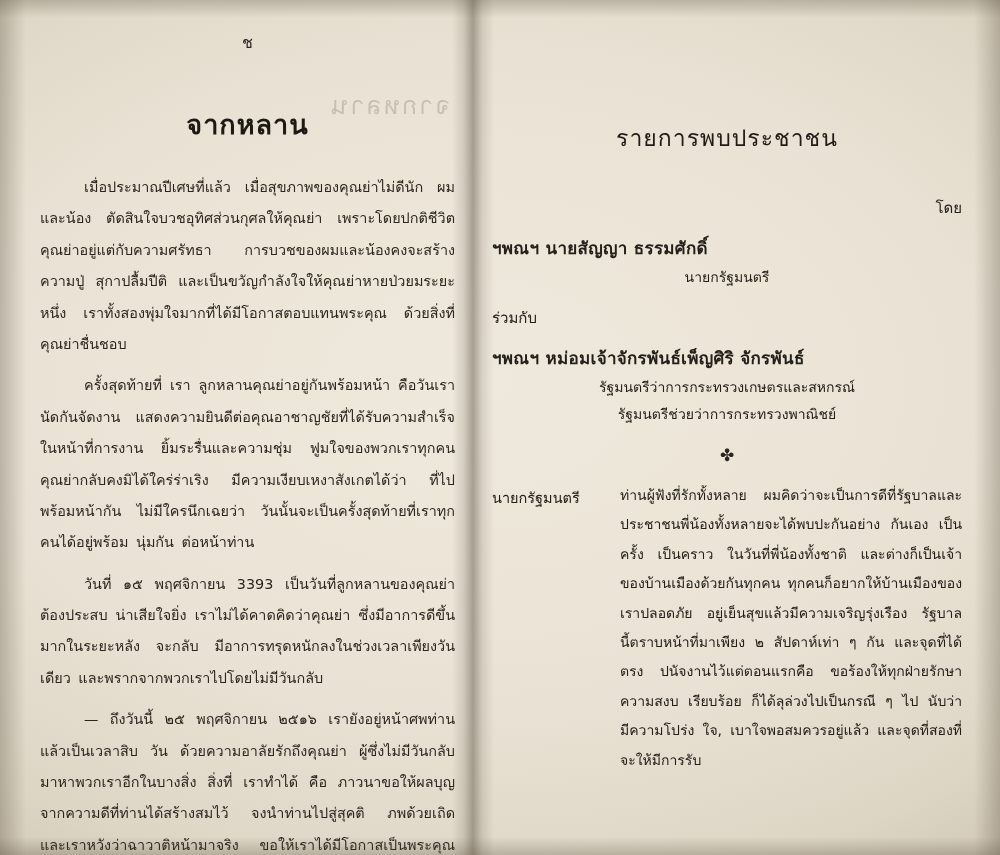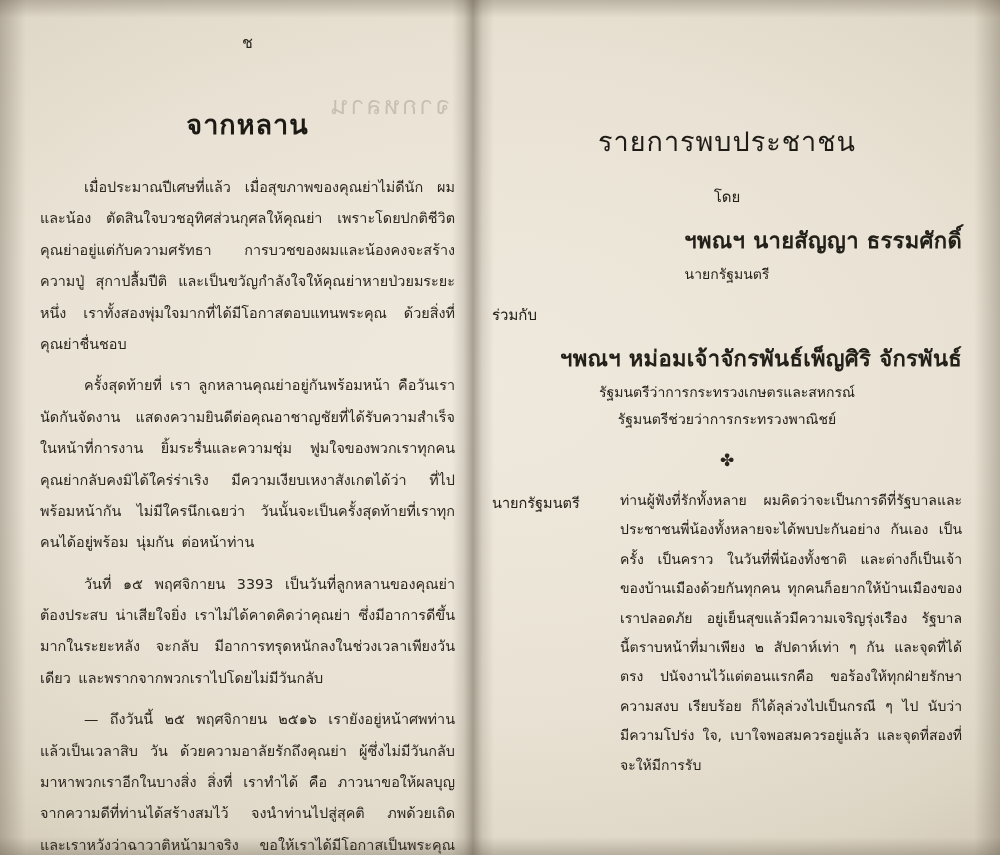--- a/index.html
+++ b/index.html
@@ -103,33 +103,33 @@
     word-spacing: 3px;
   }
   .body-text p {
     margin: 0 0 10px 0;
     text-indent: 44px;
   }
 
   
   .r-title {
     text-align: center;
-    font-size: 27px;
+    font-size: 23px;
     margin-top: 120px;
     letter-spacing: 1px;
     color: #1f1c17;
   }
   .r-by {
-    text-align: center;
+    text-align: right;
     font-size: 15px;
-    margin-top: 22px;
+    margin-top: 40px;
   }
   .r-person {
-    text-align: right;
-    font-size: 22px;
+    text-align: left;
+    font-size: 17px;
     font-weight: bold;
     margin-top: 14px;
     letter-spacing: 0.3px;
   }
   .r-role {
     text-align: center;
     font-size: 14px;
     margin-top: 5px;
   }
   .r-joint {

